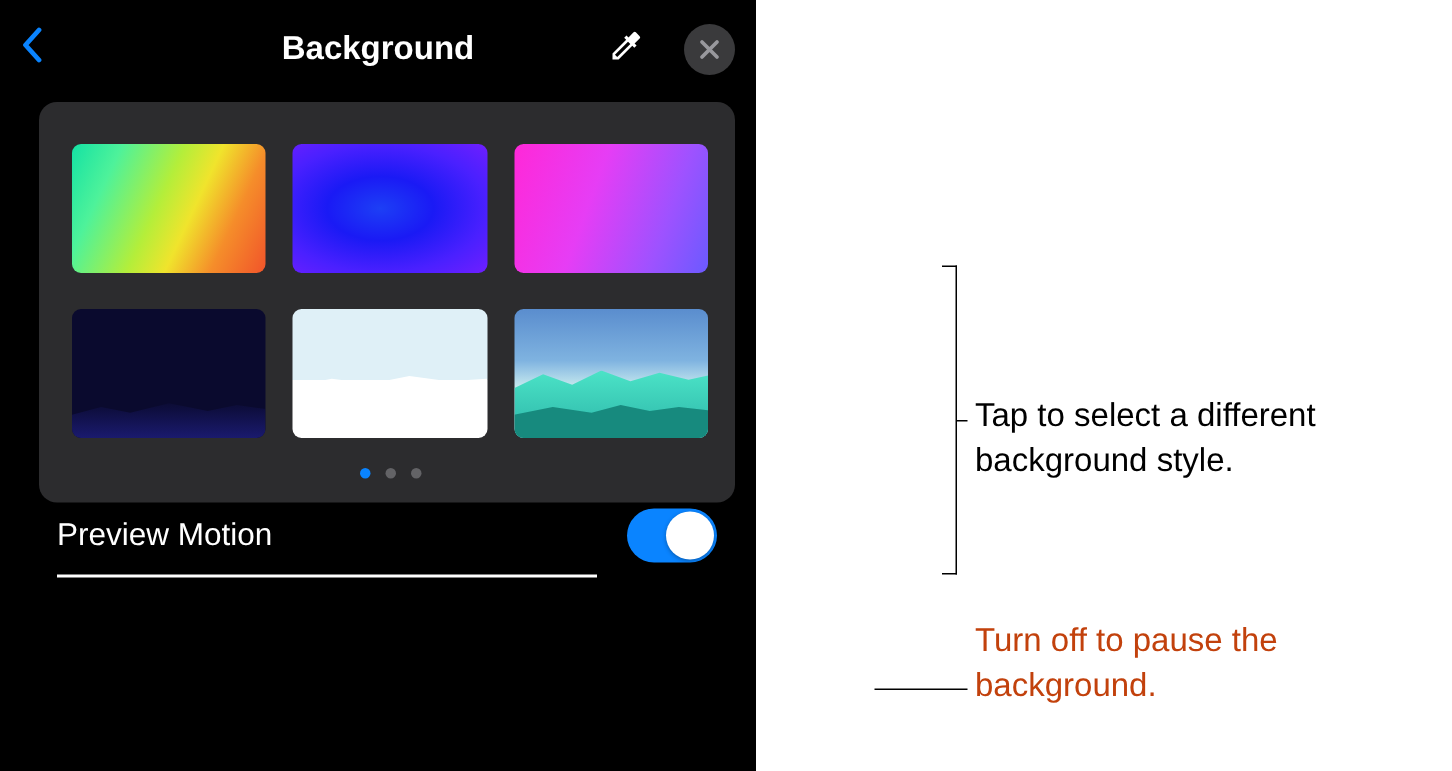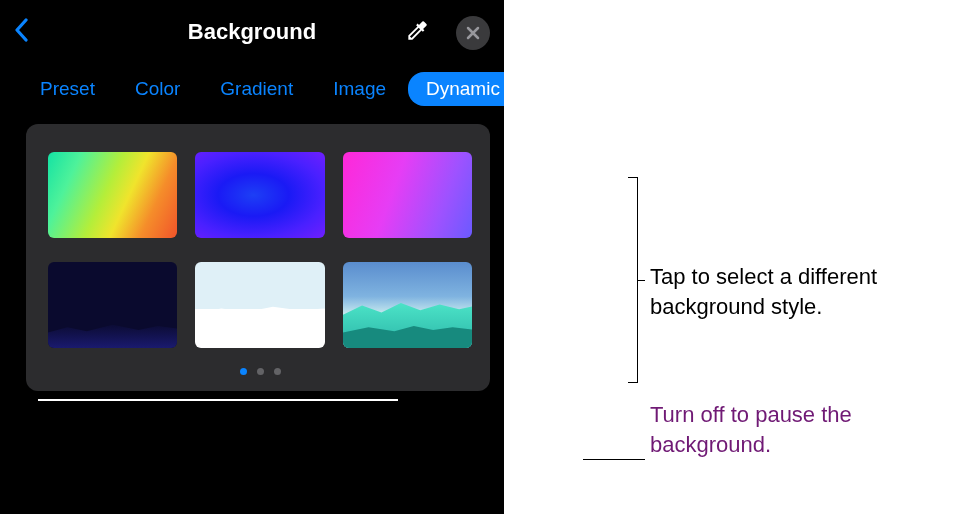--- a/index.html
+++ b/index.html
@@ -244,24 +244,24 @@
       position: absolute;
       left: -25px;
       top: 459px;
       width: 62px;
       height: 1px;
       background: #000;
     }
     .callout2-text {
       position: absolute;
       left: 42px;
-      top: 400px;
+      top: 412px;
       font-size: 22px;
       line-height: 1.35;
-      color: #701a75;
+      color: #c2410c;
     }
   </style>
 </head>
 <body>
 
 <div class="panel">
   <div class="header">
     <div class="back-icon">
       <svg viewBox="0 0 14 24" width="14" height="24">
         <path d="M12 2 L3 12 L12 22" stroke="#0a84ff" stroke-width="3.2" fill="none" stroke-linecap="round" stroke-linejoin="round"></path>
@@ -273,44 +273,43 @@
         <path d="M20.71 5.63l-2.34-2.34a1 1 0 0 0-1.41 0l-3.12 3.12-1.23-1.23-1.41 1.41 1.23 1.23L4 16.25V20h3.75l8.43-8.43 1.23 1.23 1.41-1.41-1.23-1.23 3.12-3.12a1 1 0 0 0 0-1.41zM6.92 18.5L5.5 17.08l8.06-8.06 1.42 1.42-8.06 8.06z" fill="#ffffff"></path>
       </svg>
     </div>
     <div class="close-button">
       <svg class="close-icon-svg" viewBox="0 0 14 14">
         <path d="M2 2 L12 12 M12 2 L2 12" stroke="#98989d" stroke-width="2.5" stroke-linecap="round"></path>
       </svg>
     </div>
   </div>
 
-  <div class="tab-bar">
-    <div class="tab">Preset</div>
-    <div class="tab">Color</div>
-    <div class="tab">Gradient</div>
-    <div class="tab">Image</div>
-    <div class="tab active">Dynamic</div>
-  </div>
 
   <div class="content">
     <div class="grid">
       <div class="thumb thumb1"></div>
       <div class="thumb thumb2"></div>
       <div class="thumb thumb3"></div>
       <div class="thumb thumb4"></div>
       <div class="thumb thumb5"></div>
       <div class="thumb thumb6"></div>
     </div>
     <div class="dots">
       <div class="dot active"></div>
       <div class="dot"></div>
       <div class="dot"></div>
     </div>
   </div>
 
+  <div class="preview-row">
+    <div class="preview-label">Preview Motion</div>
+    <div class="toggle">
+      <div class="toggle-knob"></div>
+    </div>
+  </div>
   <div class="hr-line"></div>
 </div>
 
 <div class="callouts">
   <div class="bracket1"></div>
   <div class="bracket1-line"></div>
   <div class="callout1-text">Tap to select a different background style.</div>
   <div class="bracket2-line"></div>
   <div class="callout2-text">Turn off to pause the background.</div>
 </div>

